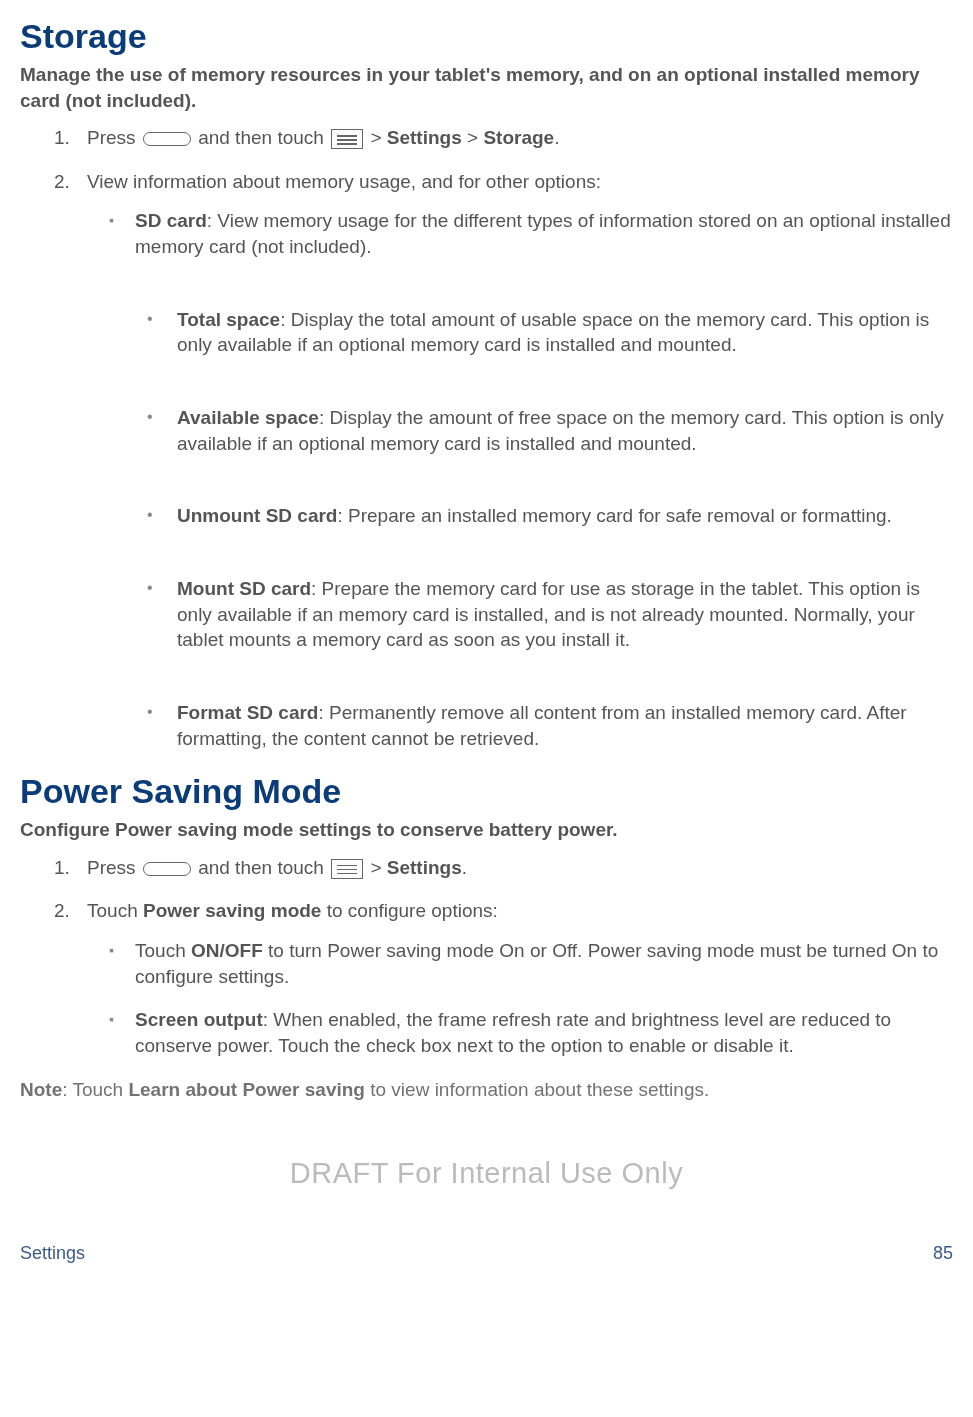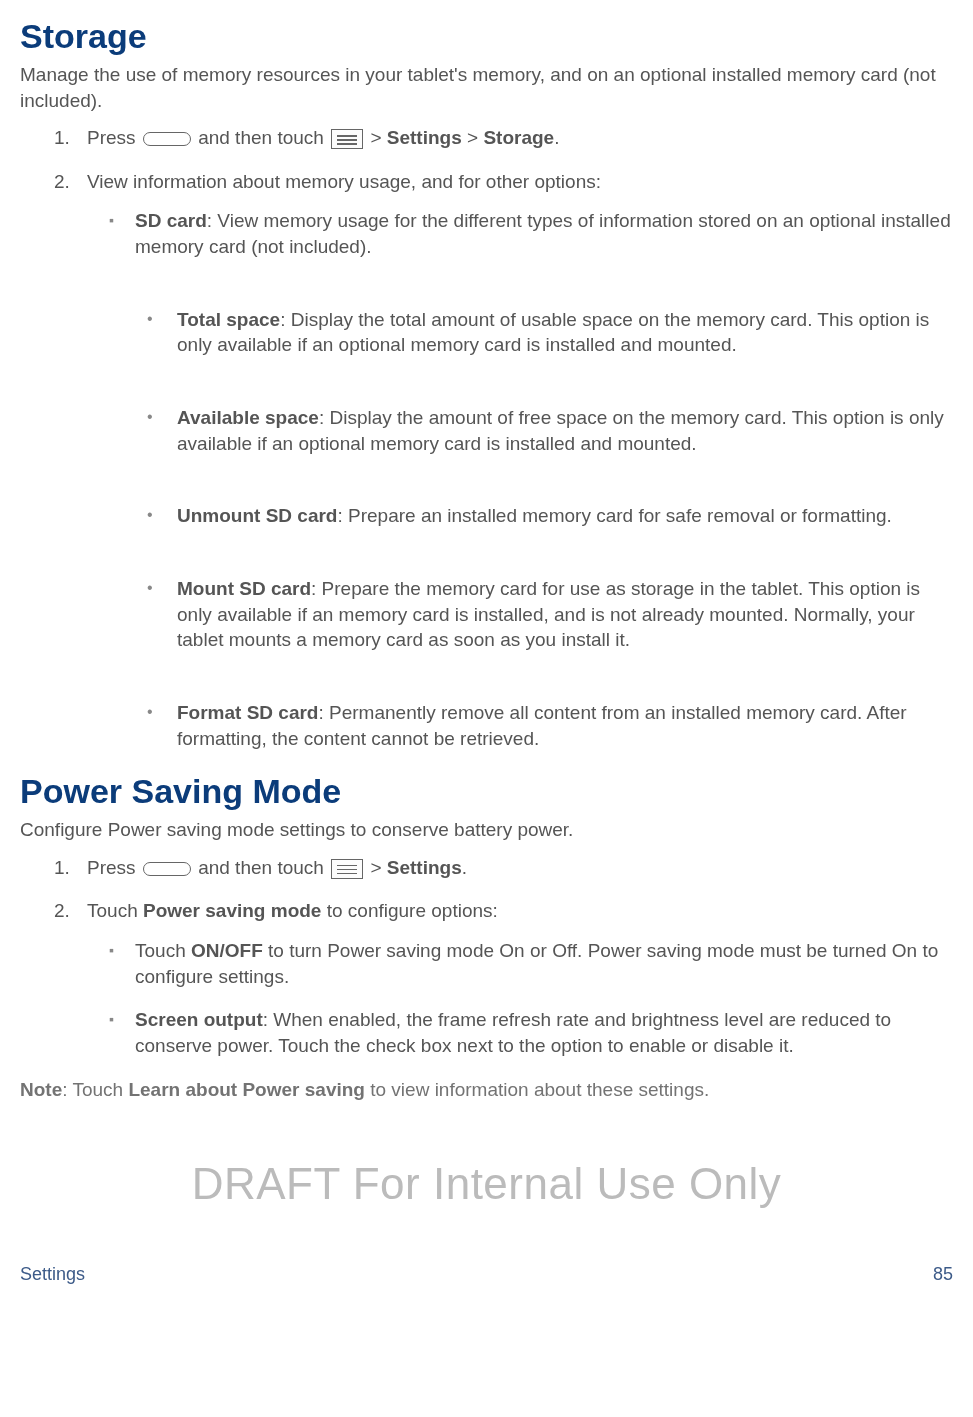--- a/index.html
+++ b/index.html
@@ -11,21 +11,21 @@
     padding: 8px 20px 20px 20px;
     width: 973px;
     line-height: 1.35;
   }
   h1 {
     color: #0b3c7a;
     font-size: 34px;
     margin: 6px 0 2px 0;
     font-weight: bold;
   }
-  .intro { margin: 2px 0 12px 0; }
+  .intro { margin: 2px 0 12px 0; font-weight: bold; }
   ol.main { padding-left: 55px; margin: 10px 0 4px 0; }
   ol.main > li { padding-left: 12px; margin-bottom: 18px; }
   ul.square { list-style: none; padding-left: 30px; margin: 14px 0 0 0; }
   ul.square > li { position: relative; margin-bottom: 18px; padding-left: 18px; }
   ul.square > li::before {
     content: "▪";
     position: absolute;
     left: -8px;
     color: #888;
     font-size: 14px;
@@ -61,21 +61,21 @@
   }
   .menu-icon .line {
     position: absolute; left: 5px; right: 5px; height: 1.5px; background: #666;
   }
   .menu-icon .l1 { top: 5px; } .menu-icon .l2 { top: 9px; } .menu-icon .l3 { top: 13px; }
   .note-line { margin-top: 14px; }
   .note-line .nb { color: #737373; font-weight: bold; }
   .note-line .nt { color: #737373; }
   .watermark {
     text-align: center;
-    font-size: 44px;
+    font-size: 29px;
     color: #bbb;
     margin-top: 52px;
     letter-spacing: 0.5px;
   }
   .footer {
     margin-top: 48px;
     display: flex;
     justify-content: space-between;
     color: #3c5a88;
     font-size: 18px;

